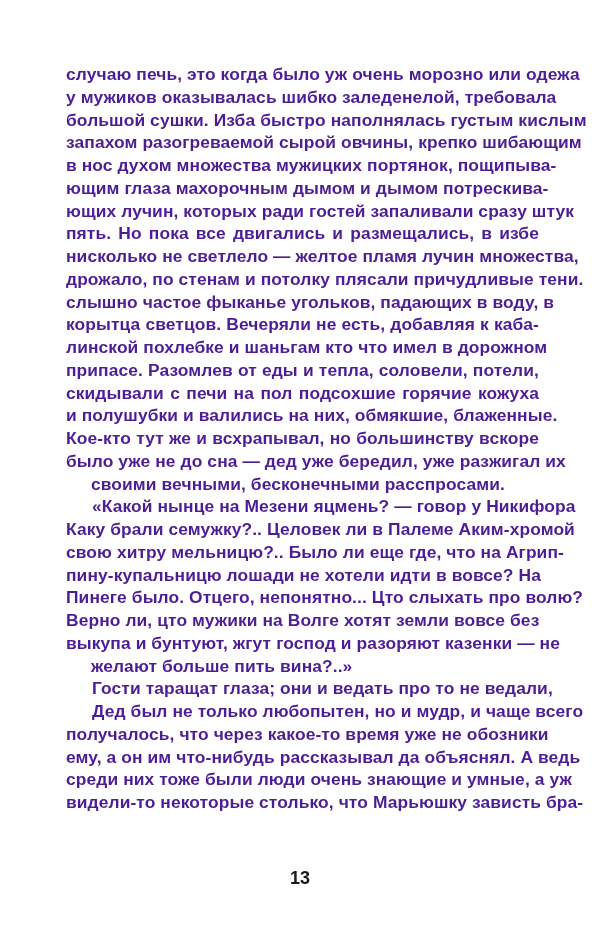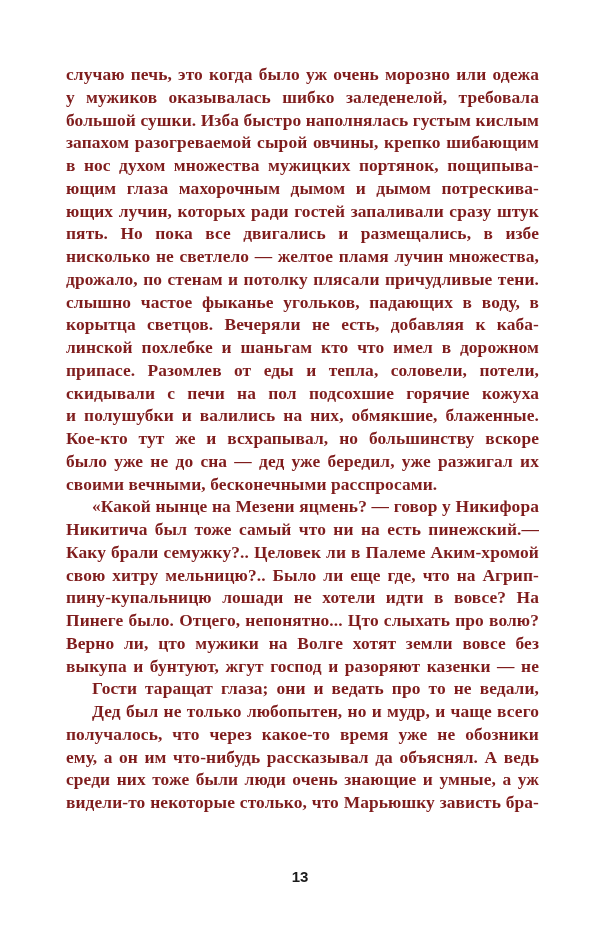--- a/index.html
+++ b/index.html
@@ -13,46 +13,47 @@
       position: relative;
       overflow: hidden;
     }
     .page {
       position: absolute;
       left: 66px;
       top: 63px;
       width: 473px;
     }
     .line {
-      font-family: Liberation Serif, serif;
+      font-family: Liberation Sans, sans-serif;
       font-size: 17.4px;
       font-weight: bold;
-      color: #7f1d1d;
+      color: #4c1d95;
       height: 22.75px;
       line-height: 22.75px;
       white-space: nowrap;
       text-align: justify;
       text-align-last: justify;
       letter-spacing: 0.1px;
     }
     .line.last {
       text-align-last: left;
+      margin-left: 25px;
     }
     .line.indent {
       padding-left: 26px;
     }
     .page-number {
       position: absolute;
       left: 0;
       width: 600px;
       top: 868px;
       text-align: center;
       font-family: "Liberation Sans", "DejaVu Sans", sans-serif;
       font-weight: bold;
-      font-size: 15px;
+      font-size: 18px;
       color: #1a1a1a;
     }
   </style>
 </head>
 <body>
 
 <div class="page">
   <div class="line">случаю печь, это когда было уж очень морозно или одежа</div>
   <div class="line">у мужиков оказывалась шибко заледенелой, требовала</div>
   <div class="line">большой сушки. Изба быстро наполнялась густым кислым</div>
@@ -66,27 +67,27 @@
   <div class="line">слышно частое фыканье угольков, падающих в воду, в</div>
   <div class="line">корытца светцов. Вечеряли не есть, добавляя к каба-</div>
   <div class="line">линской похлебке и шаньгам кто что имел в дорожном</div>
   <div class="line">припасе. Разомлев от еды и тепла, соловели, потели,</div>
   <div class="line">скидывали с печи на пол подсохшие горячие кожуха</div>
   <div class="line">и полушубки и валились на них, обмякшие, блаженные.</div>
   <div class="line">Кое-кто тут же и всхрапывал, но большинству вскоре</div>
   <div class="line">было уже не до сна — дед уже бередил, уже разжигал их</div>
   <div class="line last">своими вечными, бесконечными расспросами.</div>
   <div class="line indent">«Какой нынце на Мезени яцмень? — говор у Никифора</div>
-  <div class="line">Никитича был тоже самый что ни на есть пинежский.—</div>
   <div class="line">Каку брали семужку?.. Целовек ли в Палеме Аким-хромой</div>
   <div class="line">свою хитру мельницю?.. Было ли еще где, что на Агрип-</div>
   <div class="line">пину-купальницю лошади не хотели идти в вовсе? На</div>
   <div class="line">Пинеге было. Отцего, непонятно... Цто слыхать про волю?</div>
   <div class="line">Верно ли, цто мужики на Волге хотят земли вовсе без</div>
   <div class="line">выкупа и бунтуют, жгут господ и разоряют казенки — не</div>
+  <div class="line last">желают больше пить вина?..»</div>
   <div class="line indent">Гости таращат глаза; они и ведать про то не ведали,</div>
   <div class="line indent">Дед был не только любопытен, но и мудр, и чаще всего</div>
   <div class="line">получалось, что через какое-то время уже не обозники</div>
   <div class="line">ему, а он им что-нибудь рассказывал да объяснял. А ведь</div>
   <div class="line">среди них тоже были люди очень знающие и умные, а уж</div>
   <div class="line">видели-то некоторые столько, что Марьюшку зависть бра-</div>
 </div>
 
 <div class="page-number">13</div>
 

